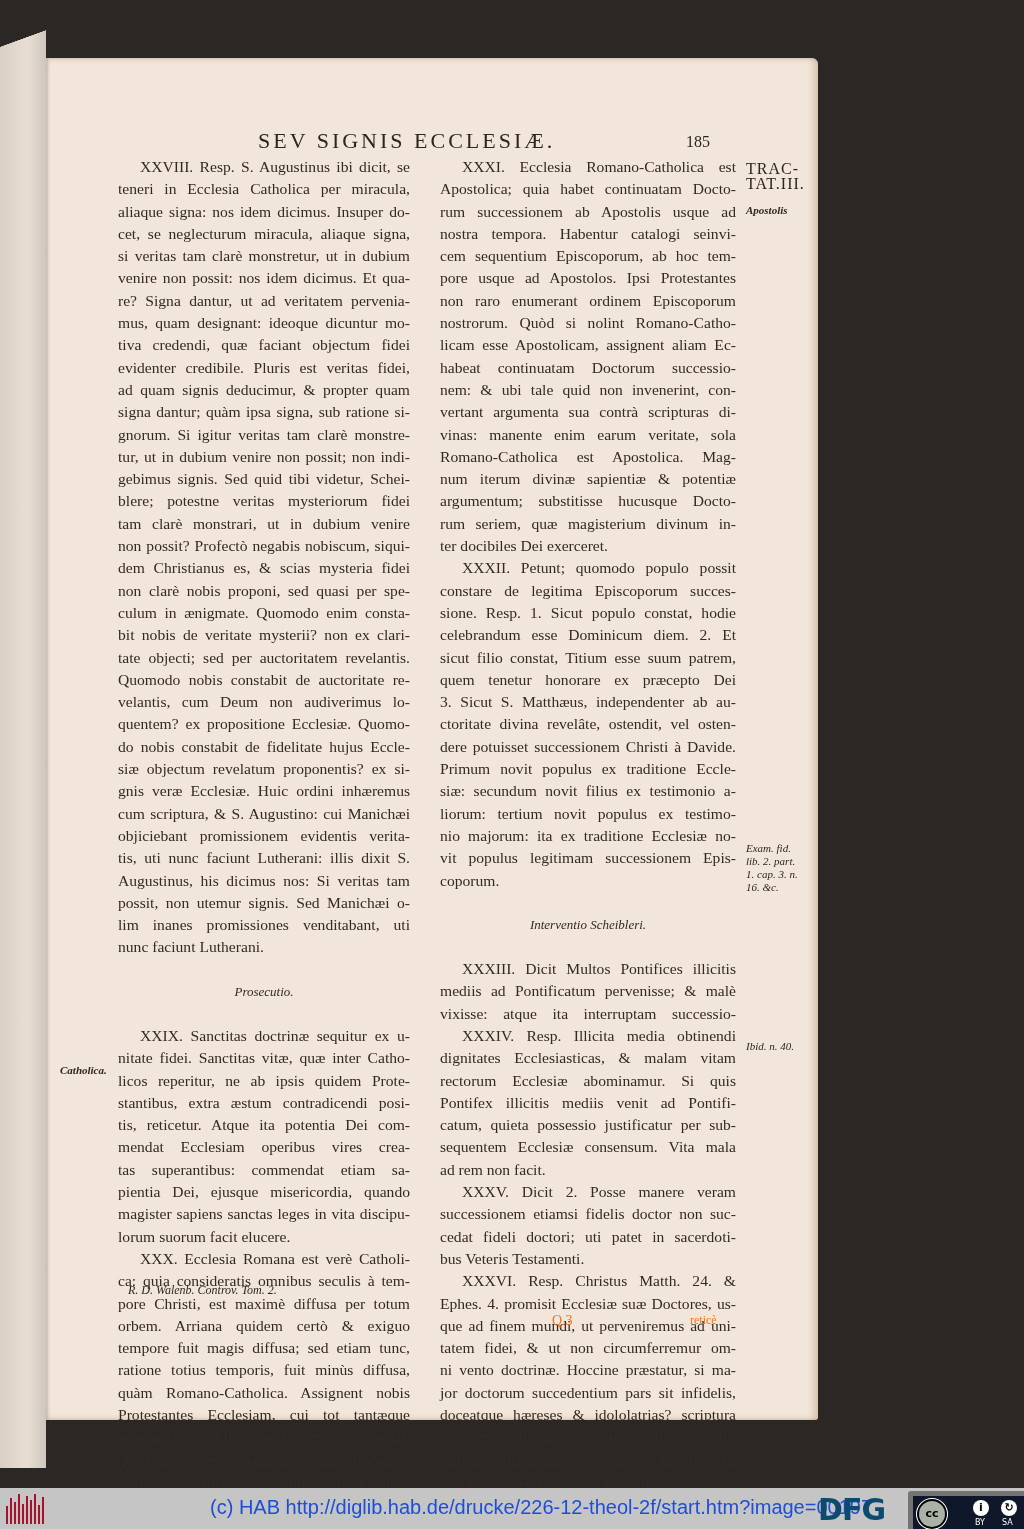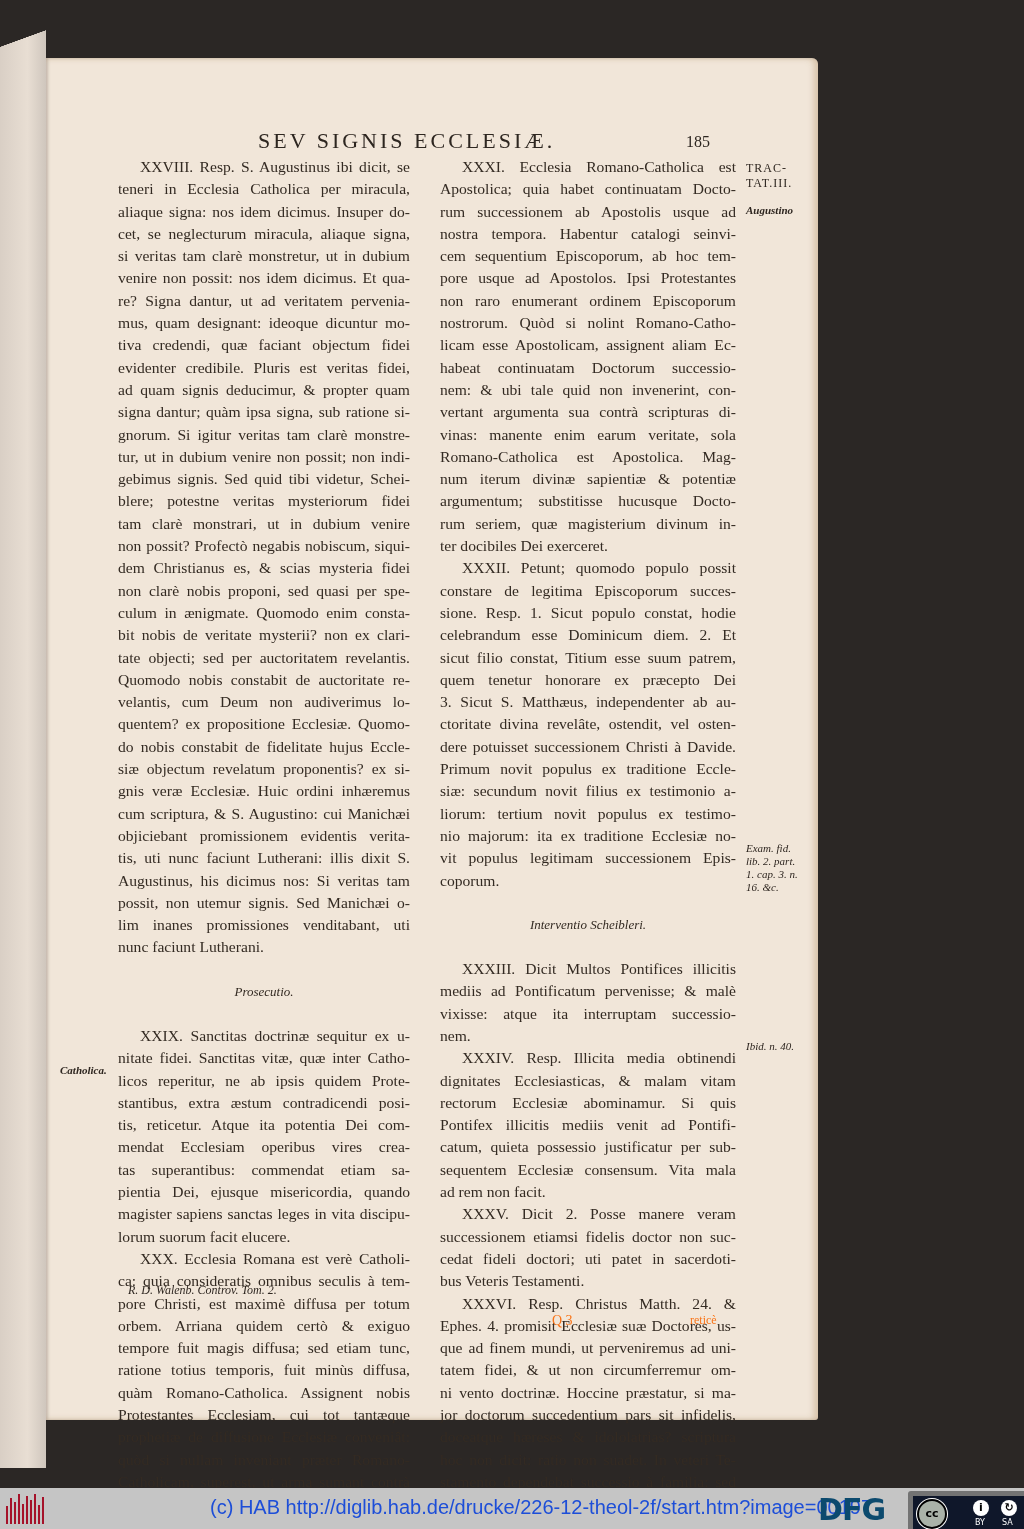--- a/index.html
+++ b/index.html
@@ -12,21 +12,21 @@
   .folio{position:absolute;top:133px;left:686px;font-size:16px;color:#2d2620;}
   .col{position:absolute;color:#332a22;font-size:15.6px;line-height:22.3px;text-align:justify;}
   .col .ln{display:block;white-space:nowrap;text-align:justify;text-align-last:justify;}
   .col .ln.last{text-align-last:left;}
   .col .ln.ind{padding-left:22px;}
   .col-left{left:118px;top:156px;width:292px;}
   .col-right{left:440px;top:156px;width:296px;}
   .subhead{display:block;text-align:right;text-align-last:center !important;font-style:italic;font-size:13px;}
   .gap{display:block;height:22px;}
   .marg{position:absolute;font-style:italic;font-size:11px;line-height:13px;color:#2e2620;}
-  .marg.roman{font-style:normal;font-size:12px;letter-spacing:1px;line-height:15px;}
+  .marg.roman{font-style:normal;font-size:16px;letter-spacing:1px;line-height:15px;}
   .footnote{position:absolute;left:128px;top:1283px;font-style:italic;font-size:12px;color:#2e2620;}
   .catch{position:absolute;top:1313px;font-size:14px;color:#f97316;}
   .footer{position:absolute;left:0;top:1488px;width:1024px;height:41px;background:#c5c5c5;}
   .footer .barcode{position:absolute;left:6px;top:6px;width:40px;height:30px;display:flex;gap:2px;align-items:flex-end;}
   .footer .barcode span{display:block;width:2px;background:#a5122a;}
   .footer .url{position:absolute;left:210px;top:8px;font-family:Liberation Sans, sans-serif;font-size:20px;color:#1d4ed8;}
   .footer .dfg{position:absolute;left:818px;top:4px;font-family:"DejaVu Sans","Liberation Sans",sans-serif;font-weight:bold;font-size:30px;color:#0c4a6e;letter-spacing:-1px;}
   .footer .cc{position:absolute;left:908px;top:3px;width:112px;height:34px;background:#0f172a;border-radius:3px;border:5px solid #737373;}
   .footer .cc .ccmark{position:absolute;left:4px;top:3px;width:26px;height:26px;border-radius:50%;background:#aab2a8;border:2px solid #000;box-shadow:0 0 0 1px #fff;color:#000;font-family:"DejaVu Sans",sans-serif;font-weight:bold;font-size:11px;line-height:26px;text-align:center;}
   .footer .cc .ic{position:absolute;top:4px;width:16px;height:16px;border-radius:50%;background:#fff;color:#000;font-family:"DejaVu Sans",sans-serif;font-size:11px;line-height:16px;text-align:center;font-weight:bold;}
@@ -40,21 +40,21 @@
 
 <div class="page"></div>
 
 <div class="header">SEV SIGNIS ECCLESIÆ.</div>
 <div class="folio">185</div>
 
 <div class="marg roman" style="left:746px;top:161px;">
   <span>TRAC-</span><br>
   <span>TAT.III.</span>
 </div>
-<div class="marg" style="left:746px;top:204px;font-weight:bold;">Augustino</div>
+<div class="marg" style="left:746px;top:204px;font-weight:bold;">Apostolis</div>
 <div class="marg" style="left:60px;top:1064px;font-weight:bold;">Catholica.</div>
 <div class="marg" style="left:746px;top:842px;">
   <span>Exam. fid.</span><br>
   <span>lib. 2. part.</span><br>
   <span>1. cap. 3. n.</span><br>
   <span>16. &amp;c.</span>
 </div>
 <div class="marg" style="left:746px;top:1040px;">Ibid. n. 40.</div>
 
 <div class="col col-left" id="colL">
@@ -154,21 +154,20 @@
     <span class="ln">liorum: tertium novit populus ex testimo-</span>
     <span class="ln">nio majorum: ita ex traditione Ecclesiæ no-</span>
     <span class="ln">vit populus legitimam successionem Epis-</span>
     <span class="ln last">coporum.</span>
     <span class="gap"></span>
     <span class="ln subhead">Interventio Scheibleri.</span>
     <span class="gap"></span>
     <span class="ln ind">XXXIII. Dicit Multos Pontifices illicitis</span>
     <span class="ln">mediis ad Pontificatum pervenisse; &amp; malè</span>
     <span class="ln">vixisse: atque ita interruptam successio-</span>
-    <span class="ln last">nem.</span>
     <span class="ln ind">XXXIV. Resp. Illicita media obtinendi</span>
     <span class="ln">dignitates Ecclesiasticas, &amp; malam vitam</span>
     <span class="ln">rectorum Ecclesiæ abominamur. Si quis</span>
     <span class="ln">Pontifex illicitis mediis venit ad Pontifi-</span>
     <span class="ln">catum, quieta possessio justificatur per sub-</span>
     <span class="ln">sequentem Ecclesiæ consensum. Vita mala</span>
     <span class="ln last">ad rem non facit.</span>
     <span class="ln ind">XXXV. Dicit 2. Posse manere veram</span>
     <span class="ln">successionem etiamsi fidelis doctor non suc-</span>
     <span class="ln">cedat fideli doctori; uti patet in sacerdoti-</span>

